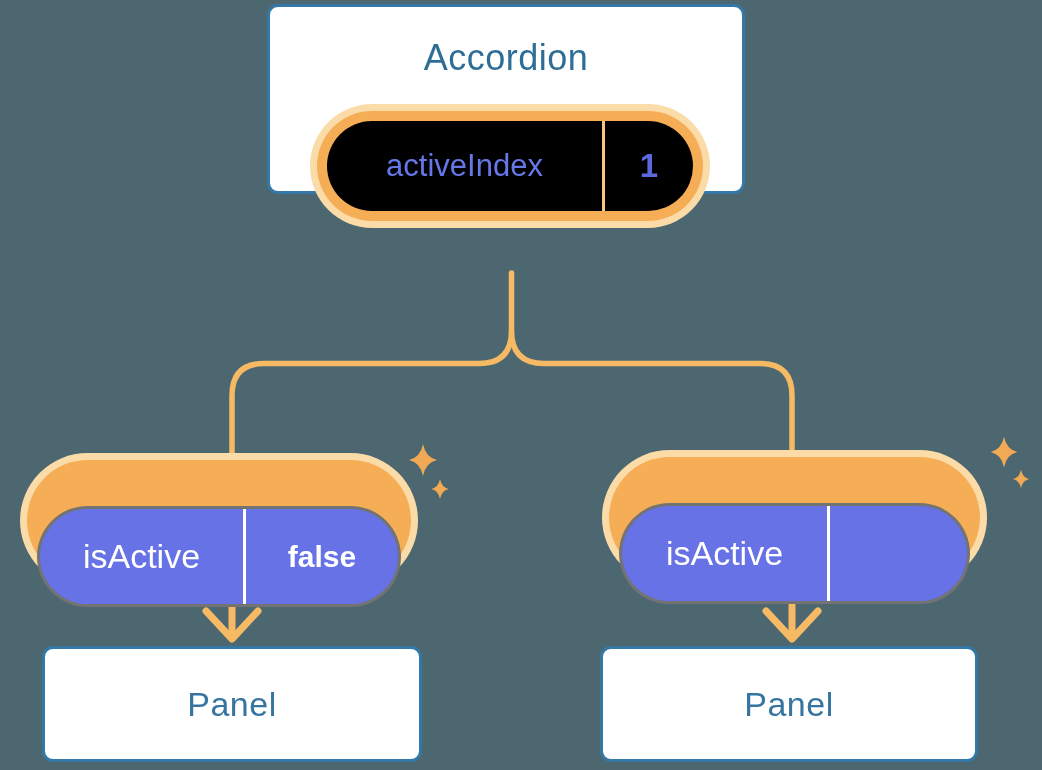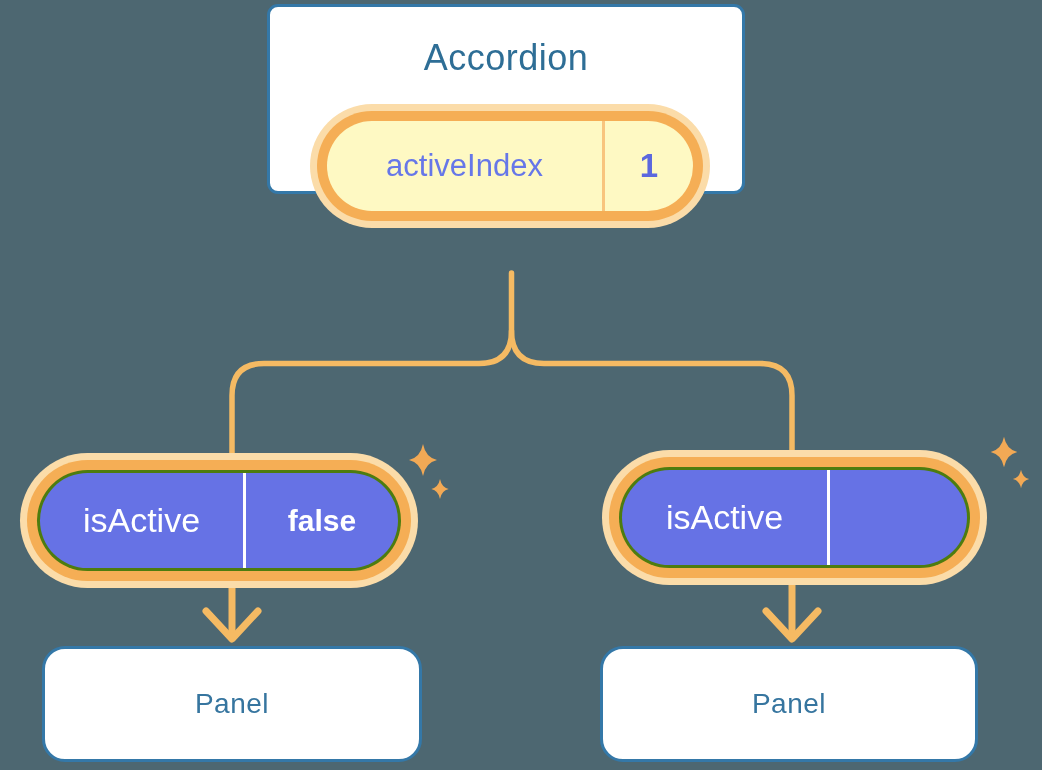--- a/index.html
+++ b/index.html
@@ -25,21 +25,21 @@
     margin-top:30px;
     text-align:center;
     font-size:36px;
     font-weight:500;
     color:#2E6E96;
     letter-spacing:0.5px;
   }
 
   .panel-card {
     display:flex; align-items:center; justify-content:center;
-    font-size:28px; color:#36759F; letter-spacing:0.5px;border-radius:23px;
+    font-size:34px; color:#36759F; letter-spacing:0.5px;
   }
   .panel-card.left  { left:42px;  top:646px; width:380px; height:116px; }
   .panel-card.right { left:600px; top:646px; width:378px; height:116px; }
 
   
   .pill {
     position:absolute;
     background:#FBDCA9;
     border-radius:70px;
     padding:7px;
@@ -50,21 +50,21 @@
     background:#F5AE55;
     border-radius:62px;
     padding:10px;
     box-sizing:border-box;
   }
 
   
   .state-pill { left:40px; top:97px; width:400px; height:124px; }
   .state-core {
     width:100%; height:100%;
-    background:#fef9c3;
+    background:#000000;
     border-radius:46px;
     display:flex; align-items:stretch;
     overflow:hidden;
   }
   .state-core .cell-name {
     flex:1;
     display:flex; align-items:center; justify-content:center;
     font-size:31px; color:#6677E8;
   }
   .orange-divider { width:3px; background:#F8C57E; }
@@ -72,24 +72,25 @@
     width:88px;
     display:flex; align-items:center; justify-content:center;
     font-size:33px; font-weight:bold; color:#5C68DE;
   }
 
   
   .prop-pill.left  { left:20px;  top:453px; width:398px; height:135px; }
   .prop-pill.right { left:602px; top:450px; width:385px; height:135px; }
   .prop-white {
     width:100%; height:100%;
-    background:#4d7c0f;
+    background:#737373;
     border-radius:52px;
     padding:3px;
     box-sizing:border-box;
+    margin-top:36px;
   }
   .prop-core {
     width:100%; height:100%;
     background:#6672E5;
     border-radius:49px;
     display:flex; align-items:stretch;
     overflow:hidden;
   }
   .prop-core .cell-name {
     display:flex; align-items:center; justify-content:center;

